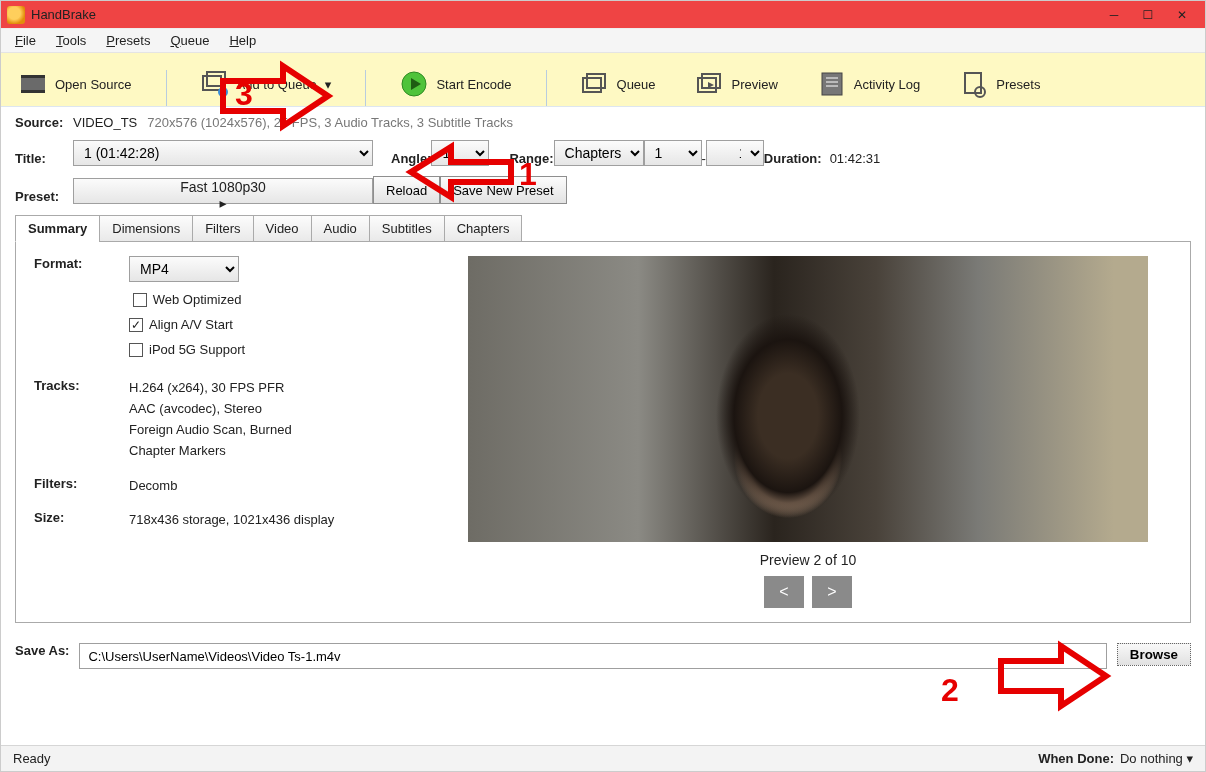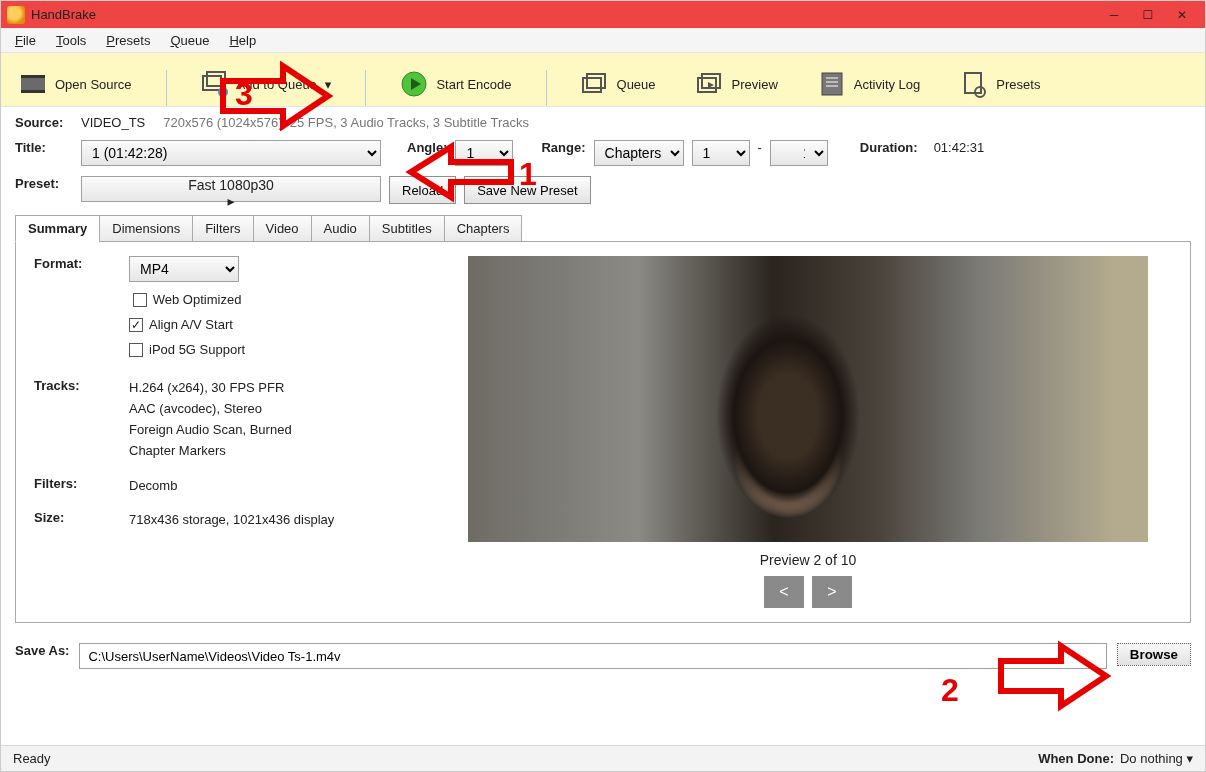--- a/index.html
+++ b/index.html
@@ -87,23 +87,22 @@
     height: 36px;
     background: #b8ccdf;
     margin: 0 4px;
   }
   
   .content {
     padding: 8px 14px 0 14px;
   }
   .row {
     display: flex;
-    align-items: flex-start;
+    align-items: flex-end;
     margin-bottom: 10px;
-    gap: 8px;
   }
   .label-strong { font-weight: 600; min-width: 58px; }
   .label-mid { font-weight: 600; }
   .source-info { color: #777; }
   select.combo, .combo {
     font-size: 14px;
     height: 26px;
     background: linear-gradient(#fbfbfb,#e6e6e6);
     border: 1px solid #9f9f9f;
     padding: 0 6px;
@@ -318,21 +317,21 @@
     <select class="combo" style="width:90px;">
       <option>Chapters</option>
     </select>
     <select class="combo" style="width:58px;">
       <option>1</option>
     </select>
     <span>-</span>
     <select class="combo" style="width:58px;padding-left:28px;">
       <option>19</option>
     </select>
-    <span class="label-mid" style="margin-left:24px;">Duration:</span>
+    <span class="label-mid" style="">Duration:</span>
     <span style="margin-left:8px;">01:42:31</span>
   </div>
 
   <div class="row">
     <span class="label-strong">Preset:</span>
     <div class="combo preset-field">
       <span>Fast 1080p30</span>
       <span>▸</span>
     </div>
     <button class="btn">Reload</button>

